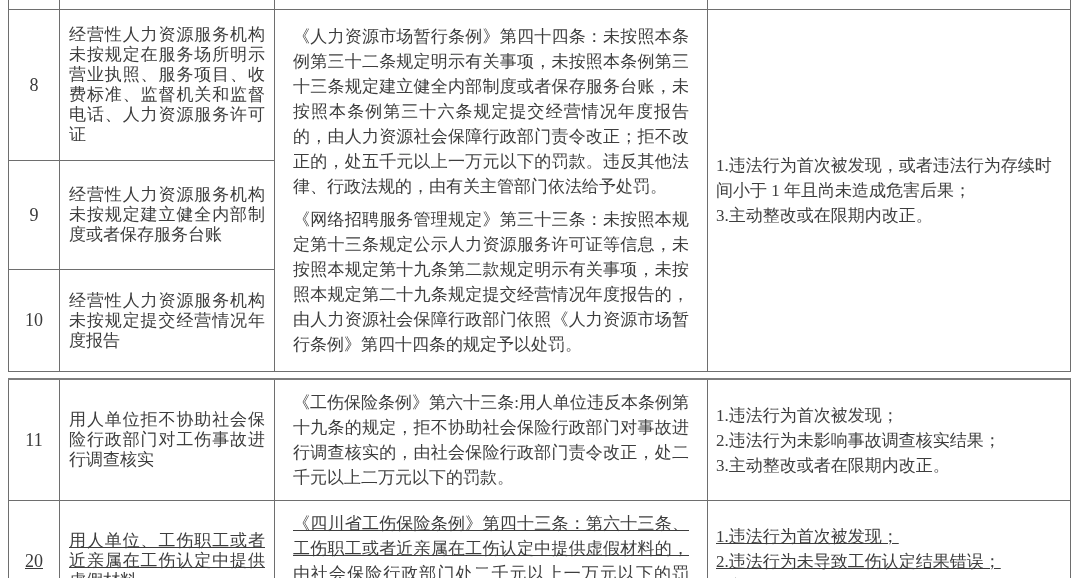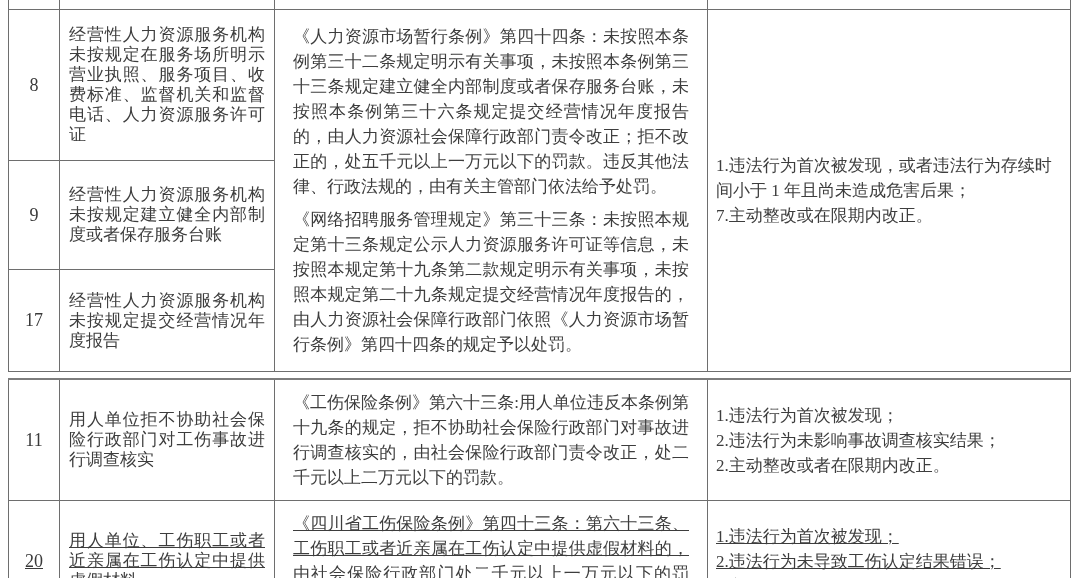--- a/index.html
+++ b/index.html
@@ -72,29 +72,29 @@
     </tr>
     <tr style="height:151px">
       <td class="num">8</td>
       <td class="desc">经营性人力资源服务机构未按规定在服务场所明示营业执照、服务项目、收费标准、监督机关和监督电话、人力资源服务许可证</td>
       <td class="legal" rowspan="3">
         <p>《人力资源市场暂行条例》第四十四条：未按照本条例第三十二条规定明示有关事项，未按照本条例第三十三条规定建立健全内部制度或者保存服务台账，未按照本条例第三十六条规定提交经营情况年度报告的，由人力资源社会保障行政部门责令改正；拒不改正的，处五千元以上一万元以下的罚款。违反其他法律、行政法规的，由有关主管部门依法给予处罚。</p>
         <p>《网络招聘服务管理规定》第三十三条：未按照本规定第十三条规定公示人力资源服务许可证等信息，未按照本规定第十九条第二款规定明示有关事项，未按照本规定第二十九条规定提交经营情况年度报告的，由人力资源社会保障行政部门依照《人力资源市场暂行条例》第四十四条的规定予以处罚。</p>
       </td>
       <td class="cond" rowspan="3">
         <div>1.违法行为首次被发现，或者违法行为存续时间小于 1 年且尚未造成危害后果；</div>
-        <div>7.主动整改或在限期内改正。</div>
+        <div>3.主动整改或在限期内改正。</div>
       </td>
     </tr>
     <tr style="height:109px">
       <td class="num">9</td>
       <td class="desc">经营性人力资源服务机构未按规定建立健全内部制度或者保存服务台账</td>
     </tr>
     <tr style="height:102px">
-      <td class="num">17</td>
+      <td class="num">10</td>
       <td class="desc">经营性人力资源服务机构未按规定提交经营情况年度报告</td>
     </tr>
   </tbody>
     </table>
 
   <table class="tbl t2">
     <colgroup>
       <col style="width:51px">
         <col style="width:215px">
         <col style="width:433px">
@@ -103,21 +103,21 @@
     <tbody>
         <tr style="height:109px">
       <td class="num">11</td>
       <td class="desc">用人单位拒不协助社会保险行政部门对工伤事故进行调查核实</td>
       <td class="legal">
         <p>《工伤保险条例》第六十三条:用人单位违反本条例第十九条的规定，拒不协助社会保险行政部门对事故进行调查核实的，由社会保险行政部门责令改正，处二千元以上二万元以下的罚款。</p>
       </td>
       <td class="cond">
         <div>1.违法行为首次被发现；</div>
         <div>2.违法行为未影响事故调查核实结果；</div>
-        <div>2.主动整改或者在限期内改正。</div>
+        <div>3.主动整改或者在限期内改正。</div>
       </td>
     </tr>
     <tr style="height:81px">
       <td class="num">20</td>
       <td class="desc">用人单位、工伤职工或者近亲属在工伤认定中提供虚假材料</td>
       <td class="legal">
         <p>《四川省工伤保险条例》第四十三条：第六十三条、工伤职工或者近亲属在工伤认定中提供虚假材料的，由社会保险行政部门处二千元以上一万元以下的罚款。</p>
       </td>
       <td class="cond">
         <div>1.违法行为首次被发现；</div>

